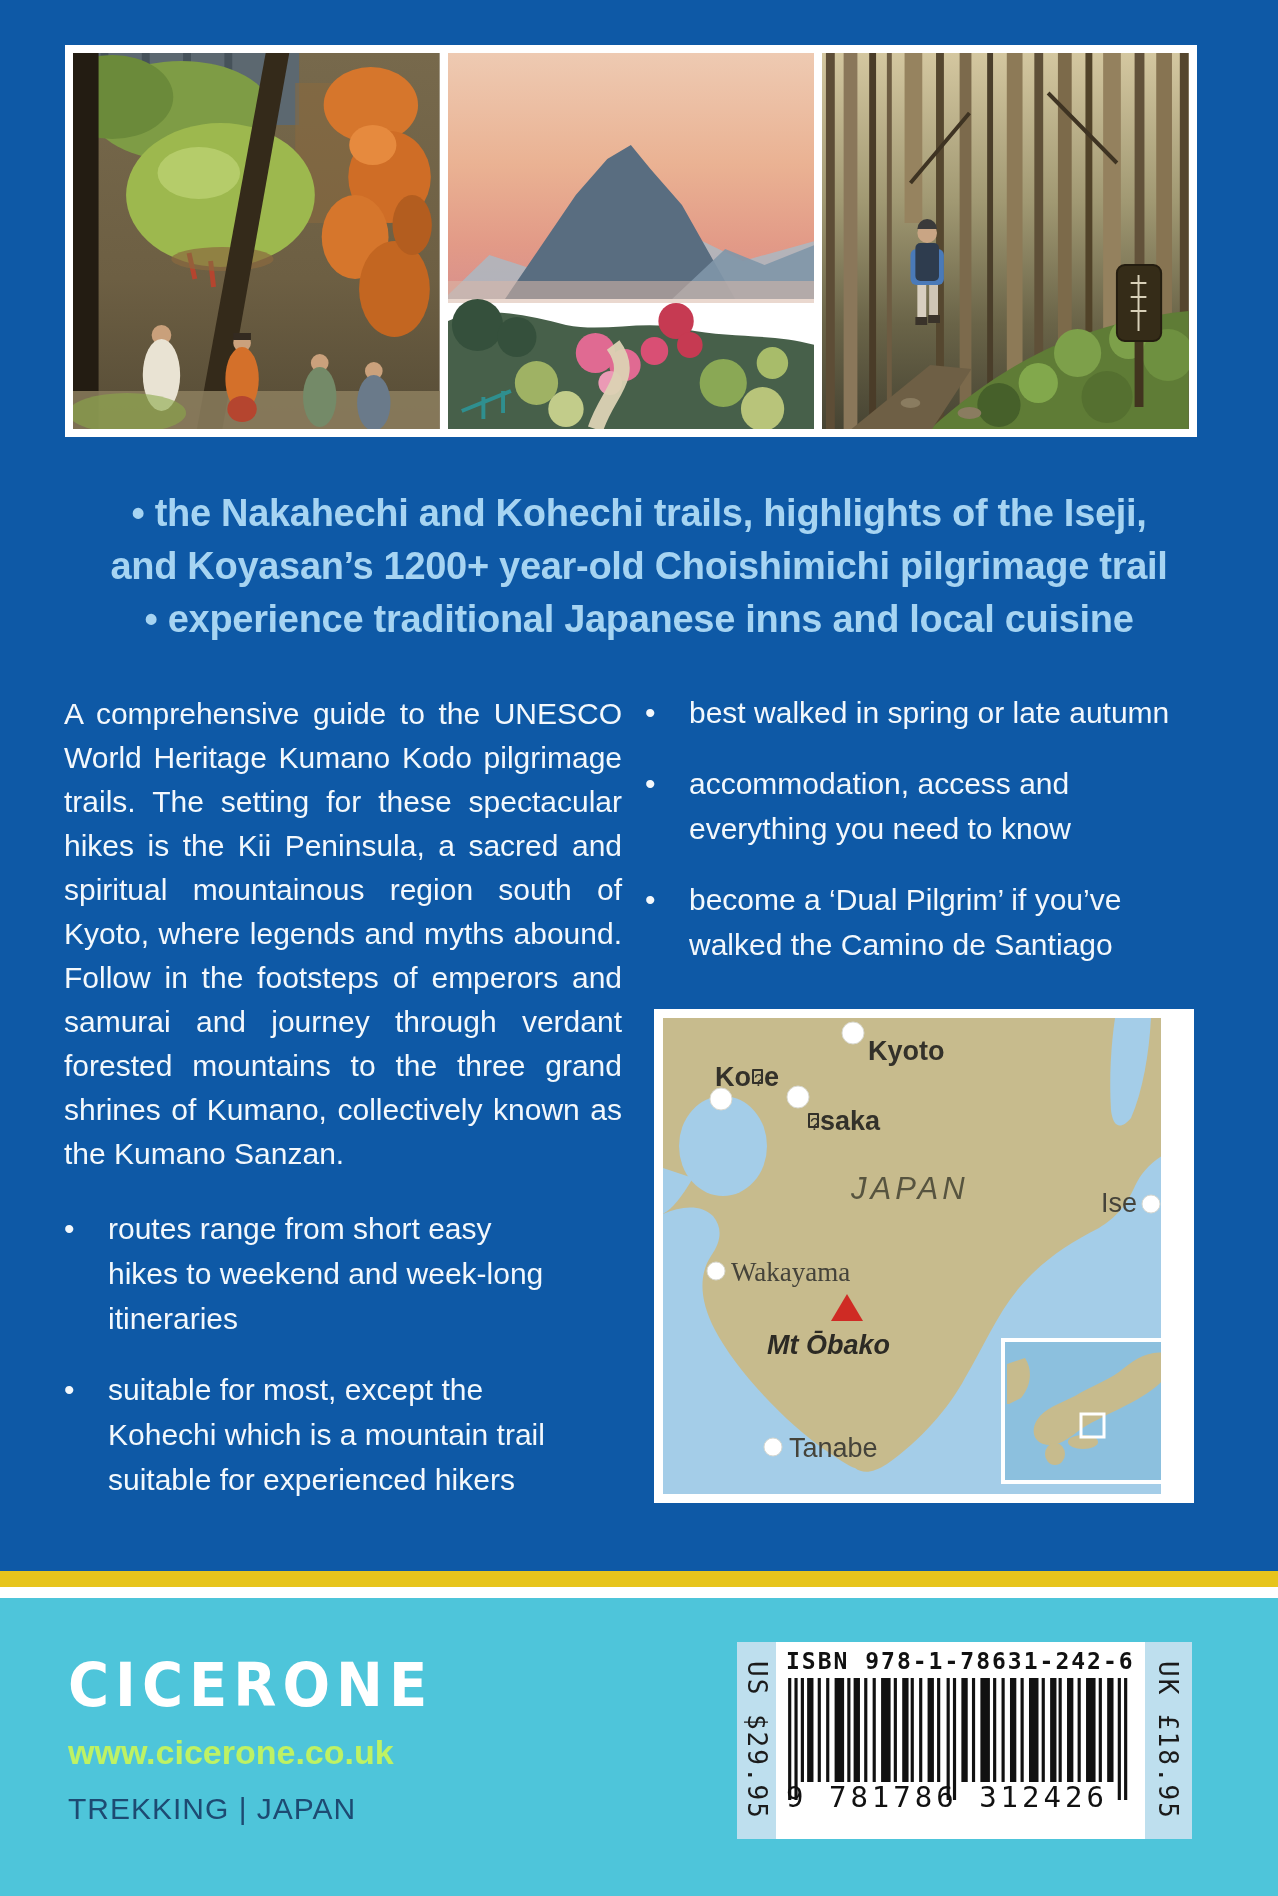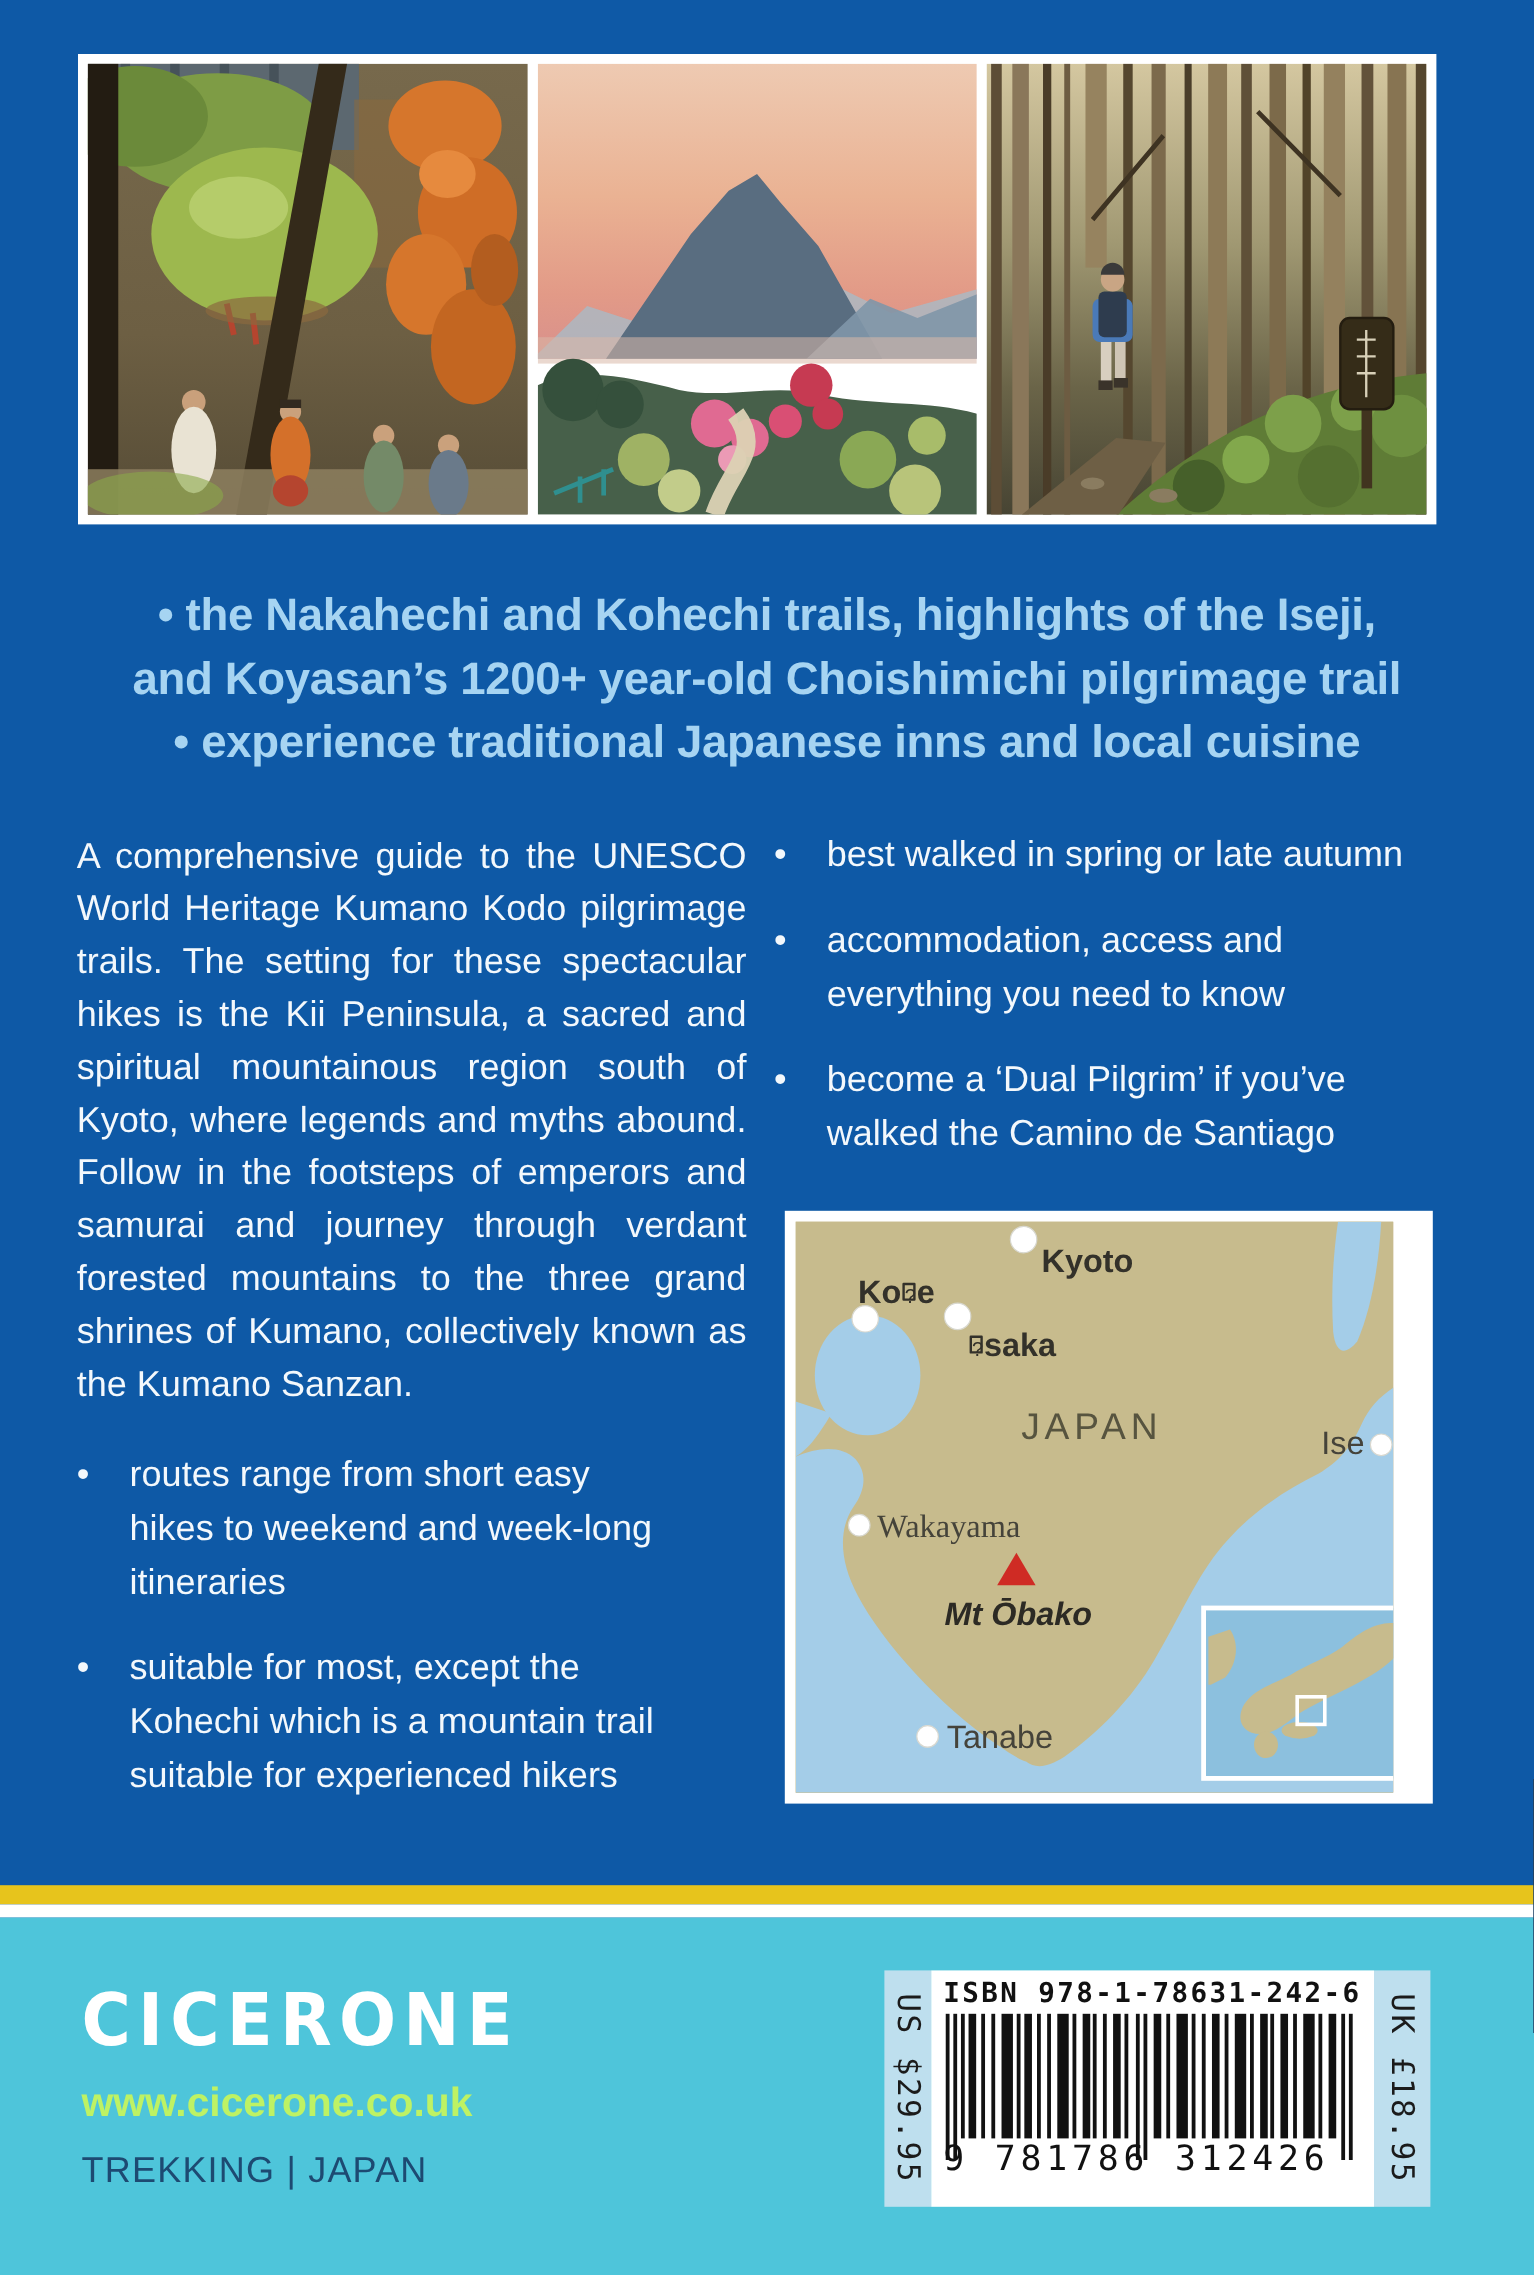--- a/index.html
+++ b/index.html
@@ -35,21 +35,21 @@
   
   .map-block{
     position:absolute;left:654px;top:1009px;width:540px;height:494px;
     background:#ffffff;box-sizing:border-box;padding:9px;
   }
   .map-inner{position:relative;width:498px;height:476px;background:#c7bb8d;overflow:hidden;}
   .map-inner svg{position:absolute;left:0;top:0;}
   .map-label{position:absolute;color:#33312a;font-size:27px;line-height:30px;white-space:nowrap;}
   .map-label.bold{font-weight:bold;}
   .map-label.reg{font-weight:normal;color:#45433a;}
-  .map-label.country{letter-spacing:4px;color:#57543f;font-size:31px;}
+  .map-label.country{font-style:italic;letter-spacing:4px;color:#57543f;font-size:31px;}
   .map-label.peak{font-weight:bold;font-style:italic;color:#2c2a24;}
   .tofu{
     display:inline-block;box-sizing:border-box;width:0.66em;height:0.92em;
     border:2px solid currentColor;border-radius:1px;
     font-size:0.62em;font-weight:normal;line-height:1.25;
     text-align:center;vertical-align:baseline;margin:0 1px;
   }
   
   .stripe-yellow{position:absolute;left:0;top:1571px;width:1278px;height:16px;background:#e7c41c;}
   .stripe-white{position:absolute;left:0;top:1587px;width:1278px;height:11px;background:#ffffff;}
@@ -330,21 +330,21 @@
       </div>
       <div class="map-label bold" style="left:52px;top:44px;">
         <span>Ko</span><span class="tofu">?</span><span>e</span>
       </div>
       <div class="map-label bold" style="left:144px;top:88px;">
         <span class="tofu">?</span><span>saka</span>
       </div>
       <div class="map-label country" style="left:188px;top:156px;">JAPAN</div>
       <div class="map-label reg" style="left:438px;top:170px;">Ise</div>
       <div class="map-label reg" style="left:68px;top:239px;font-family:Liberation Serif, serif;">Wakayama</div>
-      <div class="map-label peak" style="left:124px;top:312px;text-align:center;">Mt Ōbako</div>
+      <div class="map-label peak" style="left:104px;top:312px;text-align:center;">Mt Ōbako</div>
       <div class="map-label reg" style="left:126px;top:415px;">Tanabe</div>
     </div>
   </div>
 
   <div class="stripe-yellow"></div>
   <div class="stripe-white"></div>
   <div class="footer-band"></div>
 
   <div class="logo">CICERONE</div>
   <div class="website">www.cicerone.co.uk</div>

